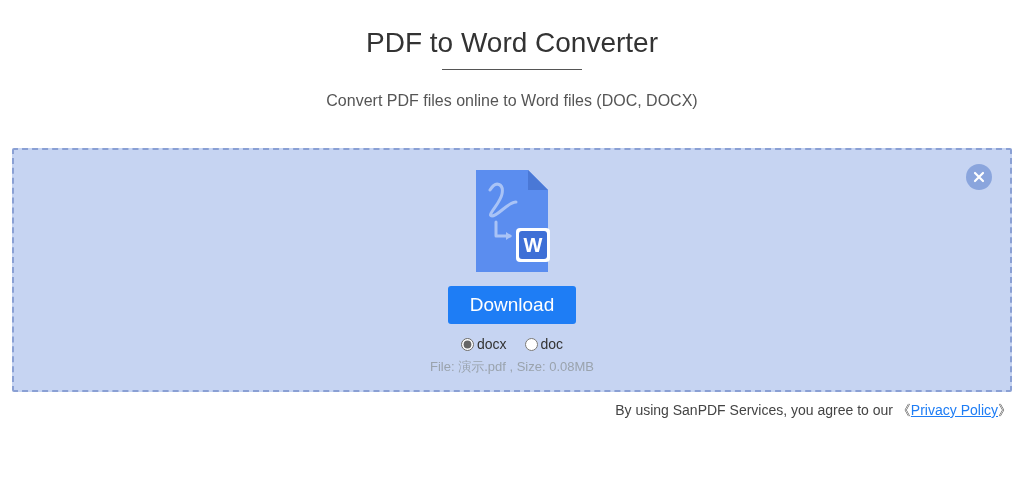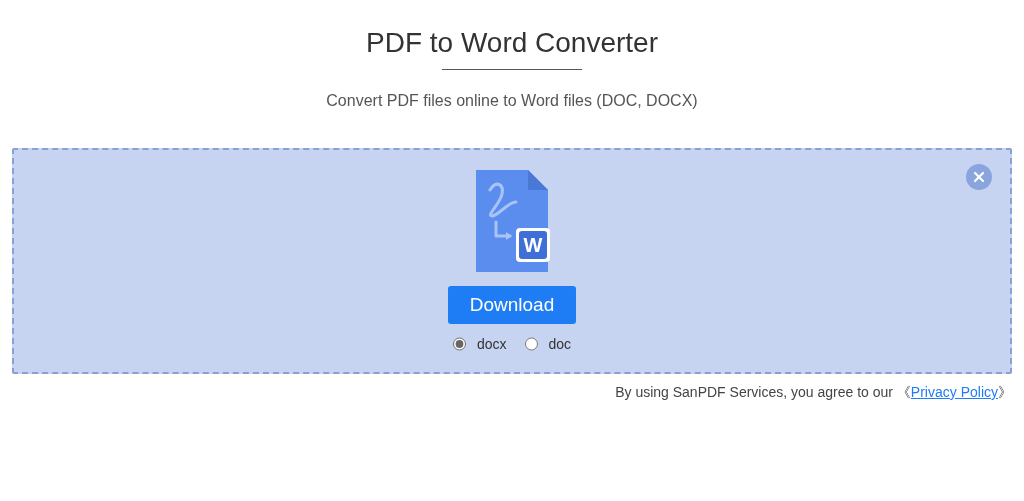--- a/index.html
+++ b/index.html
@@ -74,21 +74,22 @@
     margin-bottom: 12px;
   }
   .radio-row {
     display: flex;
     justify-content: center;
     gap: 18px;
     margin-bottom: 6px;
   }
   .radio-item {
     display: flex;
-    gap: 11px;
+    align-items: center;
+    gap: 3px;
     font-size: 14px;
     color: #333;
     cursor: pointer;
   }
   .radio-item input { cursor: pointer; accent-color: #666; }
   .file-info {
     font-size: 13px;
     color: #9aa3ad;
   }
   .footer {
@@ -144,19 +145,20 @@
       <label class="radio-item">
         <input type="radio" name="fmt" checked="" style="">
         <span>docx</span>
       </label>
       <label class="radio-item">
         <input type="radio" name="fmt" style="">
         <span>doc</span>
       </label>
     </div>
 
+    <div class="file-info">File: 演示.pdf , Size: 0.08MB</div>
   </div>
 
   <div class="footer">
     <span>By using SanPDF Services, you agree to our </span>
     <span class="bracket">《</span><a href="#">Privacy Policy</a><span class="bracket">》</span>
   </div>
 </div>
 
 </body></html>

